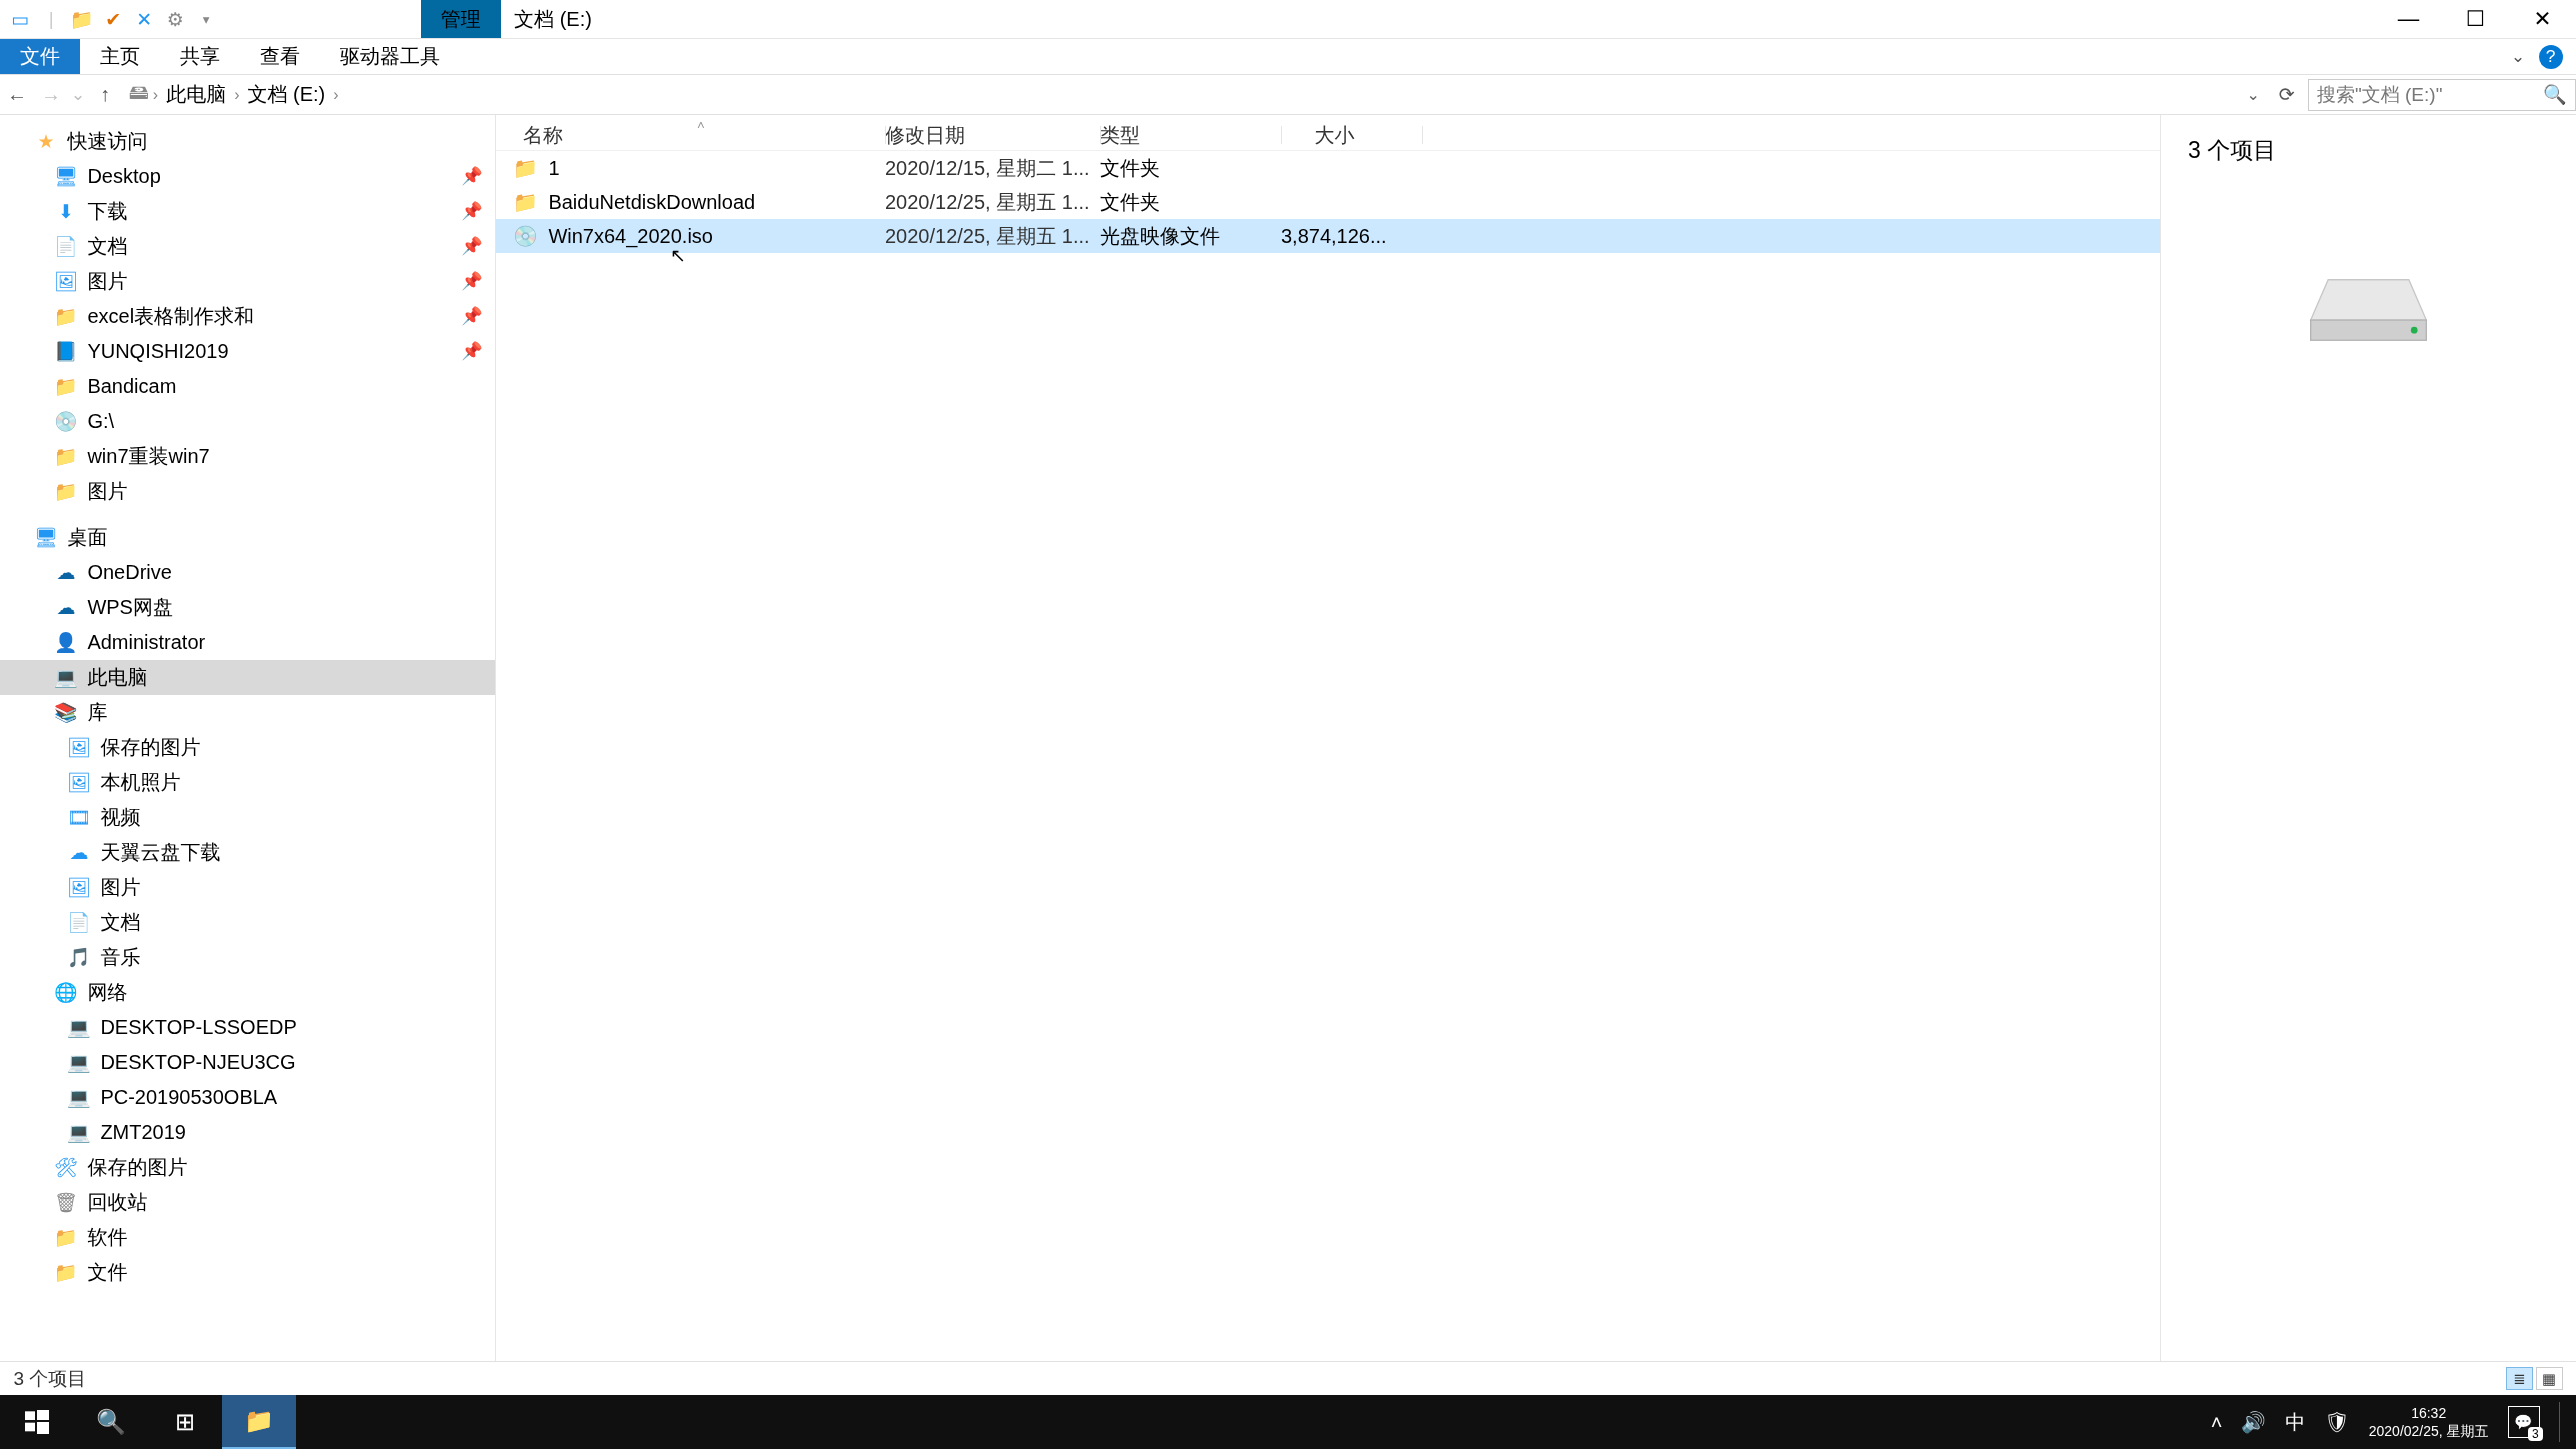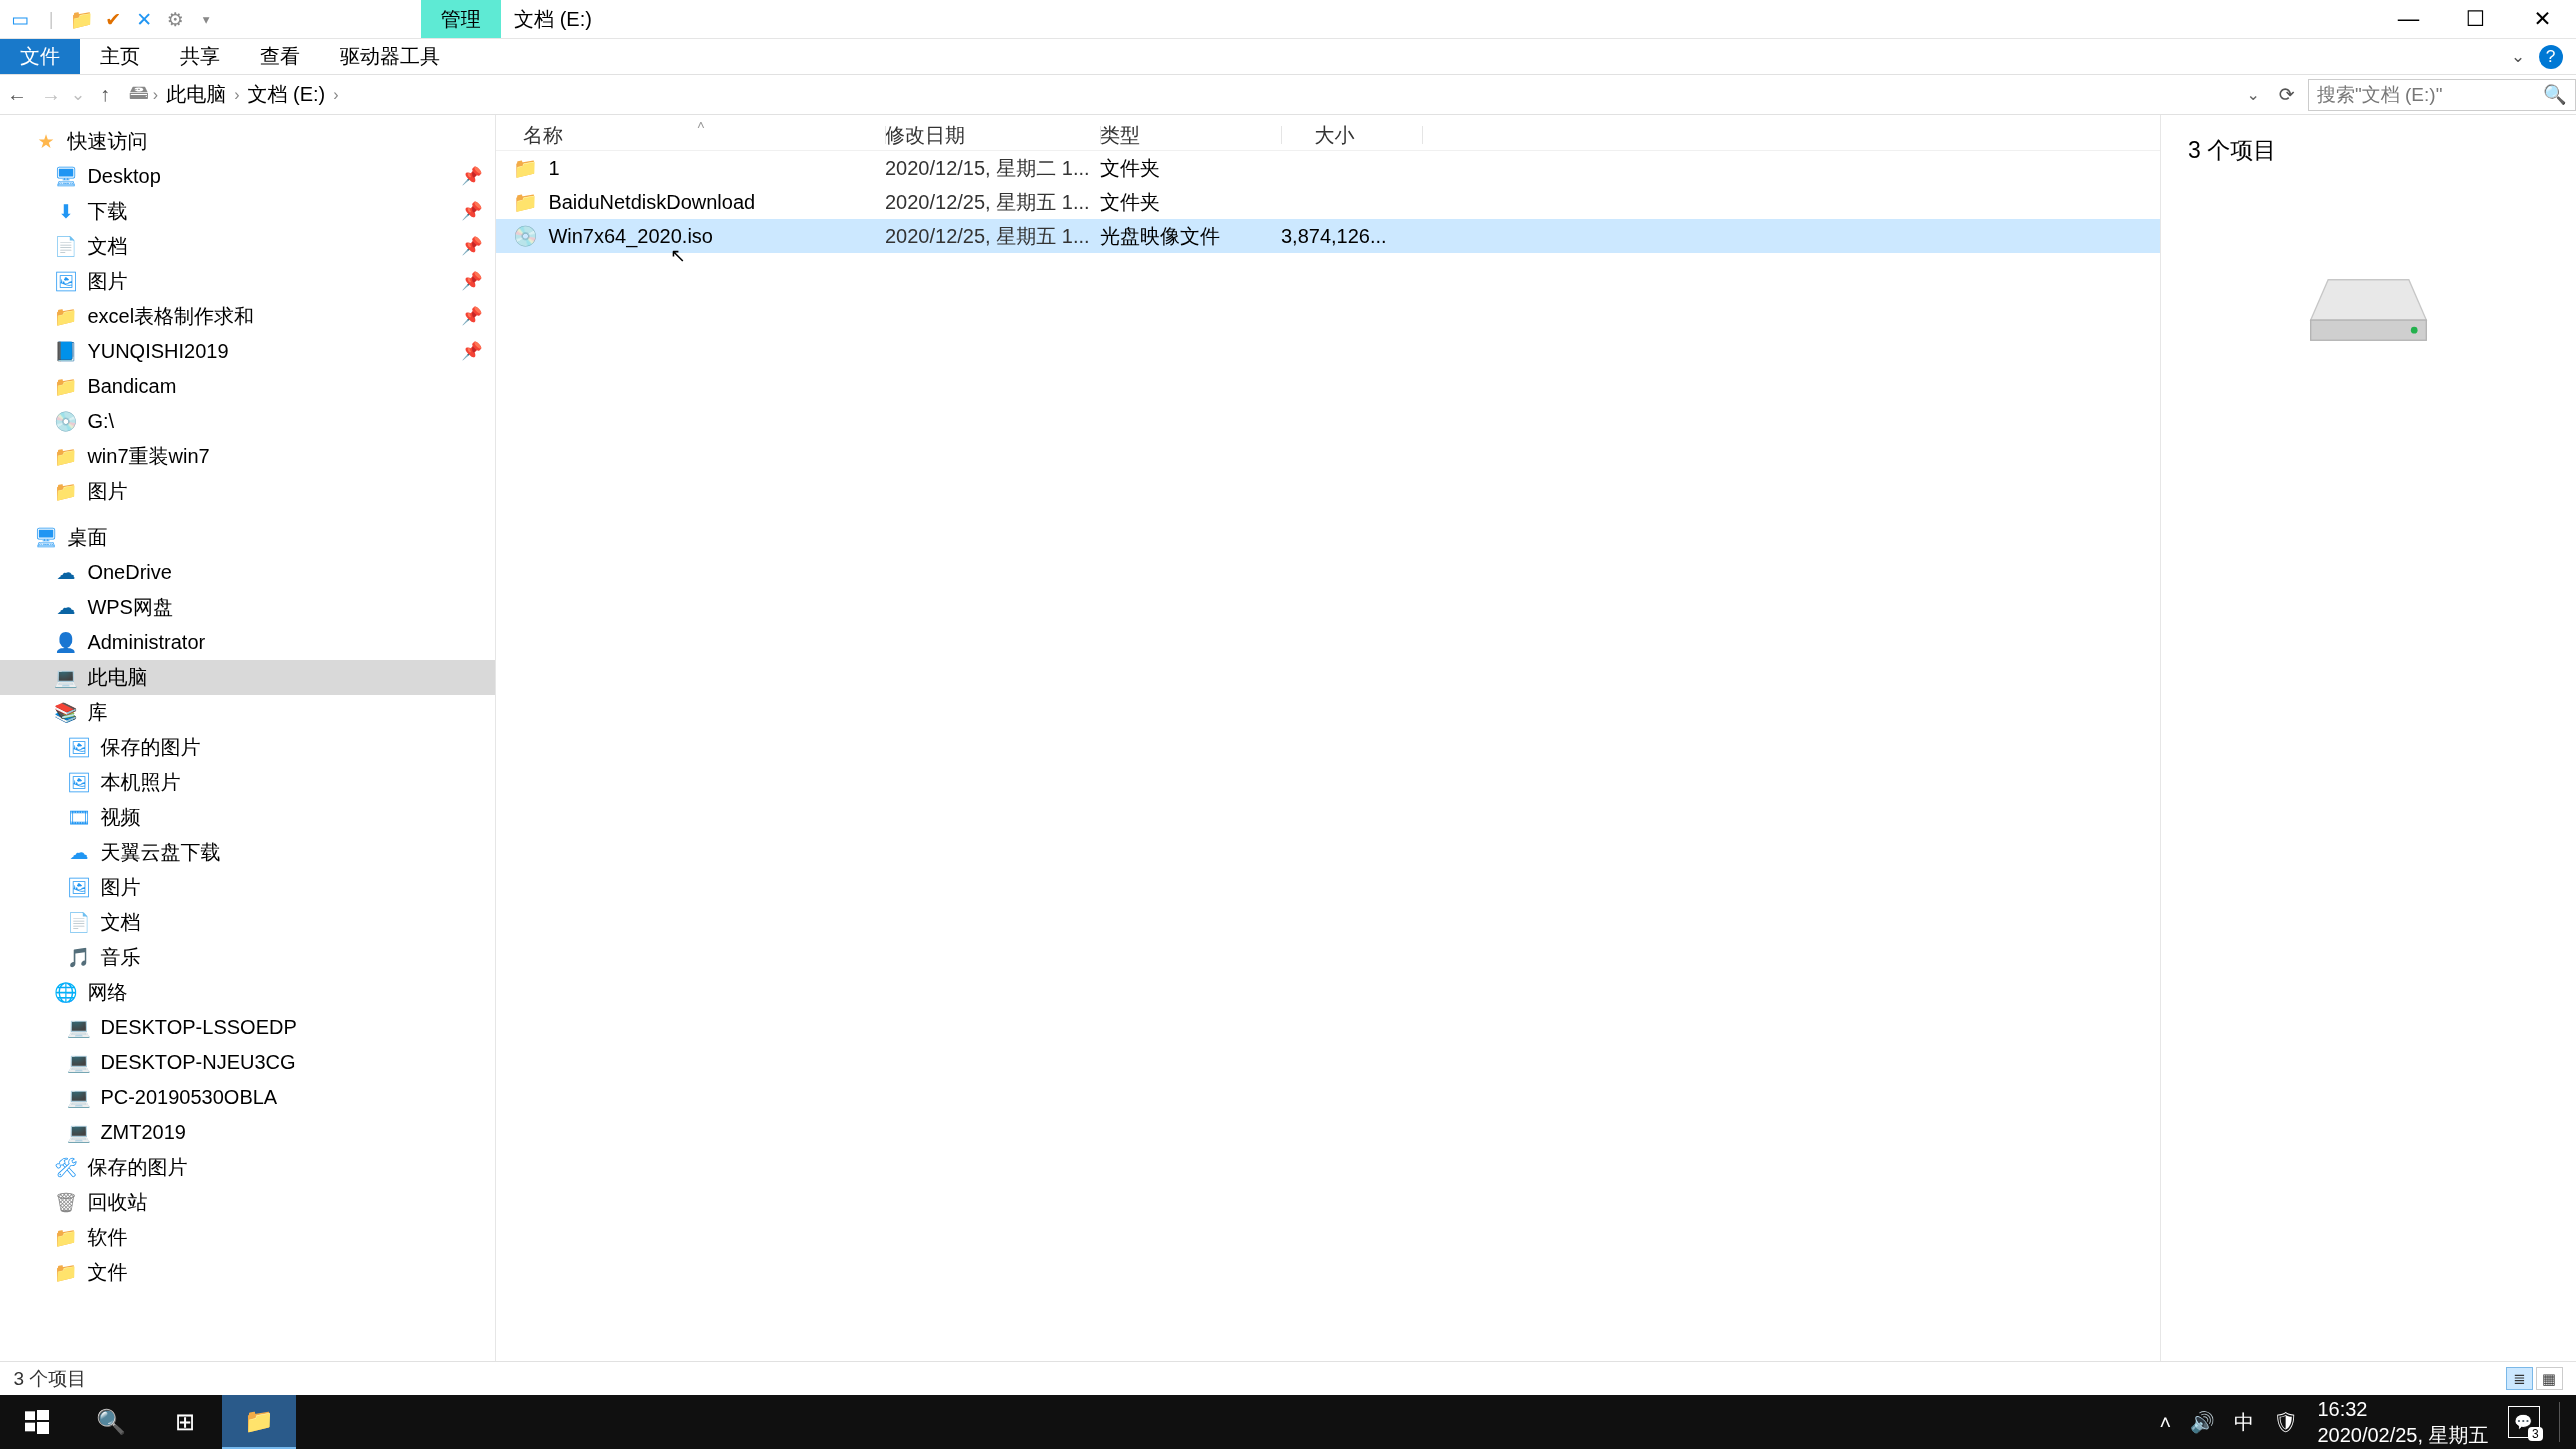--- a/index.html
+++ b/index.html
@@ -2,21 +2,21 @@
 <html style="font-size:10.7px"><head>
 <meta charset="utf-8">
 <style>
 * { margin: 0; padding: 0; box-sizing: border-box; font-family: "Microsoft YaHei", "Segoe UI", sans-serif; }
 body { background: #fff; width: 2576px; height: 1449px; overflow: hidden; font-size: 21.5px; }
 
 
 .titlebar { height: 39px; display: flex; align-items: center; background: #fff; border-bottom: 0.7px solid #e5e5e5; }
 .qatoolbar { display: flex; align-items: center; padding-left: 6.7px; gap: 4px; }
 .qa-ico { width: 27px; height: 27px; display: inline-flex; align-items: center; justify-content: center; font-size: 19px; }
-.tool-tab { background: #5eead4; padding: 5.4px 20px; margin-left: 201px; font-size: 20px; }
+.tool-tab { background: #0369a1; padding: 5.4px 20px; margin-left: 201px; font-size: 20px; }
 .title-loc { margin-left: 13.4px; font-size: 20px; }
 .win-controls { margin-left: auto; display: flex; }
 .win-btn { width: 67px; height: 39px; display: flex; align-items: center; justify-content: center; font-size: 21.5px; }
 
 
 .ribbon { height: 36px; display: flex; align-items: stretch; border-bottom: 0.7px solid #e1e1e1; background: #fff; position: relative; }
 .ribbon-tab { padding: 0 20px; display: flex; align-items: center; font-size: 20px; }
 .ribbon-tab.file { background: #1979ca; color: #fff; }
 .ribbon-help { margin-left: auto; display: flex; align-items: center; gap: 13.4px; padding-right: 13.4px; }
 .ribbon-help .chev { font-size: 17.4px; color: #555; }
@@ -78,21 +78,21 @@
 .statusbar .view-toggles { margin-left: auto; display: flex; gap: 2.7px; }
 .vt { width: 27px; height: 23px; border: 0.7px solid #ccc; display: flex; align-items: center; justify-content: center; font-size: 14.8px; }
 .vt.active { background: #cce8ff; border-color: #7ab8e8; }
 
 
 .taskbar { position: fixed; bottom: 0; left: 0; right: 0; height: 54px; background: #101010; display: flex; align-items: center; color: #fff; }
 .tb-btn { width: 74px; height: 54px; display: flex; align-items: center; justify-content: center; font-size: 24px; }
 .tb-btn.active { background: #2a5a8a; border-bottom: 2.7px solid #76b9ed; }
 .tb-right { margin-left: auto; display: flex; align-items: center; gap: 19px; padding-right: 9.4px; height: 54px; }
 .tb-ico { font-size: 20px; }
-.clock { text-align: left; font-size: 20px; line-height: 1.3; }
+.clock { text-align: center; font-size: 14px; line-height: 1.3; }
 .notif { width: 32px; height: 32px; border: 1.3px solid #fff; position: relative; display: flex; align-items: center; justify-content: center; font-size: 14.8px; }
 .notif .badge { position: absolute; bottom: -4px; right: -4px; background: #fff; color: #000; border-radius: 4px; font-size: 12px; padding: 0 4px; }
 
 
 .c-yellow { color: #ffcc33; }
 .c-blue { color: #2196f3; }
 .c-cloud { color: #0a64a4; }
 .c-star { color: #ffb74d; }
 .c-pc { color: #1e63a5; }
 .c-gray { color: #888; }

